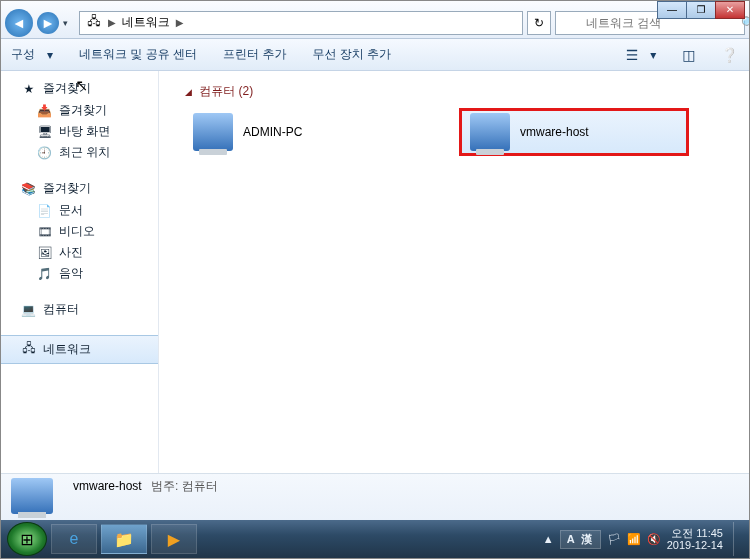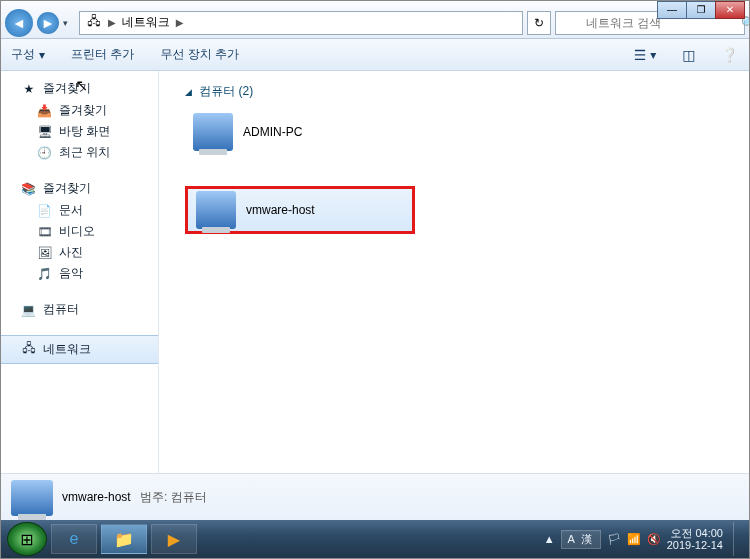--- a/index.html
+++ b/index.html
@@ -19,57 +19,57 @@
   .addr-box .crumb { color:#000; }
   .addr-box .sep { color:#555; font-size:10px; }
   .addr-refresh { width:24px; height:24px; border:1px solid #9ab; background:#fff; font-size:12px; display:flex;align-items:center;justify-content:center; }
   .search-box { width: 190px; height:24px; border:1px solid #9ab; background:#fff; display:flex; align-items:center; padding:0 6px; }
   .search-box input { flex:1; border:none; outline:none; font-size:12px; color:#ec4899;padding-left:24px; }
   .search-box .mag { font-size:12px; color:#3a6fa6; }
 
   
   .toolbar { height: 32px; background: linear-gradient(#f5f9ff,#e1ecf8); border-bottom:1px solid #c5d4e6; display:flex; align-items:center; padding: 0 10px; font-size:12px; color:#1a3f66; gap: 26px; }
   .toolbar .spacer { flex:1; }
-  .toolbar-btn { display:flex; align-items:center; gap:4px; }
+  .toolbar-btn { display:flex; align-items:center; gap:12px; }
   .toolbar-icon { font-size:14px; }
 
   
   .main { display:flex; height: 402px; }
   .sidebar { width: 158px; border-right:1px solid #e2e8f0; padding: 6px 0; font-size:12px; background:#fff; }
   .side-group { margin-bottom: 14px; }
   .side-head { padding: 3px 8px 3px 20px; display:flex; align-items:center; gap:6px; color:#123; }
   .side-item { padding: 2px 8px 2px 36px; display:flex; align-items:center; gap:6px; color:#123; }
   .side-item.selected, .side-head.selected { background: linear-gradient(#eaf3fd,#d7e9fb); border:1px solid #a8c8e4; border-left:none; border-right:none; }
   .icn { width:16px; display:inline-block; text-align:center; font-size:12px; }
 
   .content { flex:1; padding: 8px 12px; font-size:12px; }
-  .group-header { color:#0c4a6e; padding: 4px 0 8px 14px; }
+  .group-header { color:#7f1d1d; padding: 4px 0 8px 14px; }
   .group-header .caret { margin-right:4px; font-size:9px; }
-  .items-row { display:flex; gap: 30px; padding-left: 14px; flex-direction: column; }
+  .items-row { display:flex; gap: 44px; padding-left: 14px; }
   .comp-item { display:flex; align-items:center; width: 230px; height: 48px; padding: 2px 8px; gap:10px; }
   .comp-item.sel { border: 3px solid #e31818; background: linear-gradient(#eaf3fd,#d7e9fb); }
   .comp-icon { width: 40px; height: 38px; background: linear-gradient(#9fc8f5,#3470b8); border-radius:3px; position:relative; }
   .comp-icon::after { content:""; position:absolute; bottom:-4px; left:6px; width:28px; height:6px; background:#c9d1d8; border-radius:1px; }
   .comp-label { color:#000; }
 
   
-  .details { height: 48px; border-top:1px solid #d6e0ea; background: linear-gradient(#f4f8fd,#eaf1fa); display:flex; align-items:center; padding: 4px 10px; gap:9px; font-size:12px; }
+  .details { height: 48px; border-top:1px solid #d6e0ea; background: linear-gradient(#f4f8fd,#eaf1fa); display:flex; align-items:flex-start; padding: 4px 10px; gap:20px; font-size:12px; }
   .details .big-icon { width:42px; height:36px; background: linear-gradient(#9fc8f5,#3470b8); border-radius:3px; position:relative; }
   .details .big-icon::after { content:""; position:absolute; bottom:-4px; left:7px; width:28px; height:6px; background:#c9d1d8; }
   .details .meta { color:#555; }
   .details .meta .name { color:#000; margin-right:6px; }
 
   
   .taskbar { position:absolute; bottom:0; left:0; right:0; height: 38px; background: linear-gradient(#4b6a8a 0%, #2d4a66 40%, #203549 100%); display:flex; align-items:center; padding: 0 6px; }
   .start { width:40px; height:34px; border-radius:50%; background: radial-gradient(#8fe28a,#1f7a2b 60%, #0d4a16); border:1px solid #0a3a12; position:relative; display:flex;align-items:center;justify-content:center; }
   .start .flag { font-size:16px; }
   .tb-item { width:46px; height:30px; margin-left:4px; border:1px solid rgba(255,255,255,0.15); background: rgba(255,255,255,0.08); display:flex; align-items:center; justify-content:center; font-size:16px; }
   .tb-item.active { background: linear-gradient(#6fa2cc,#3b678f); }
   .tray { margin-left:auto; display:flex; align-items:center; gap:6px; color:#e8f0f8; font-size:11px; }
-  .tray .lang { background: rgba(255,255,255,0.12); padding:1px 6px; border:1px solid rgba(255,255,255,0.2); letter-spacing:2px; }
+  .tray .lang { background: rgba(255,255,255,0.12); padding:1px 6px; border:1px solid rgba(255,255,255,0.2); letter-spacing:2px;font-weight:bold; }
   .tray .clock { text-align:right; line-height:12px; }
   .tray .show-desktop { width:10px; height:34px; border-left:1px solid rgba(255,255,255,0.25); margin-left:4px; }
 
   .cursor { position:absolute; top:75px; left:74px; font-size:16px; color:#000; pointer-events:none; }
 </style>
 </head>
 <body>
 
 <div class="window-controls">
   <div class="wc-btn">—</div>
@@ -92,20 +92,21 @@
     <input placeholder="네트워크 검색" style="">
     <span class="mag">🔍</span>
   </div>
 </div>
 
 <div class="toolbar">
   <div class="toolbar-btn">
     <span>구성</span>
     <span>▾</span>
   </div>
+  <div class="toolbar-btn">네트워크 및 공유 센터</div>
   <div class="toolbar-btn">프린터 추가</div>
   <div class="toolbar-btn">무선 장치 추가</div>
   <div class="spacer"></div>
   <div class="toolbar-btn">
       <span class="toolbar-icon">☰</span>
       <span>▾</span>
     </div>
   <div class="toolbar-btn">
       <span class="toolbar-icon">◫</span>
     </div>
@@ -210,20 +211,20 @@
   <div class="tb-item">
       <span style="color:#f0a020;">▶</span>
     </div>
   <div class="tray">
     <span>▲</span>
     <span class="lang">A 漢</span>
     <span>🏳</span>
     <span>📶</span>
     <span>🔇</span>
     <div class="clock">
-      <div>오전 04:00</div>
+      <div>오전 11:45</div>
       <div>2019-12-14</div>
     </div>
     <div class="show-desktop"></div>
   </div>
 </div>
 
 <div class="cursor">↖</div>
 
 </body></html>

